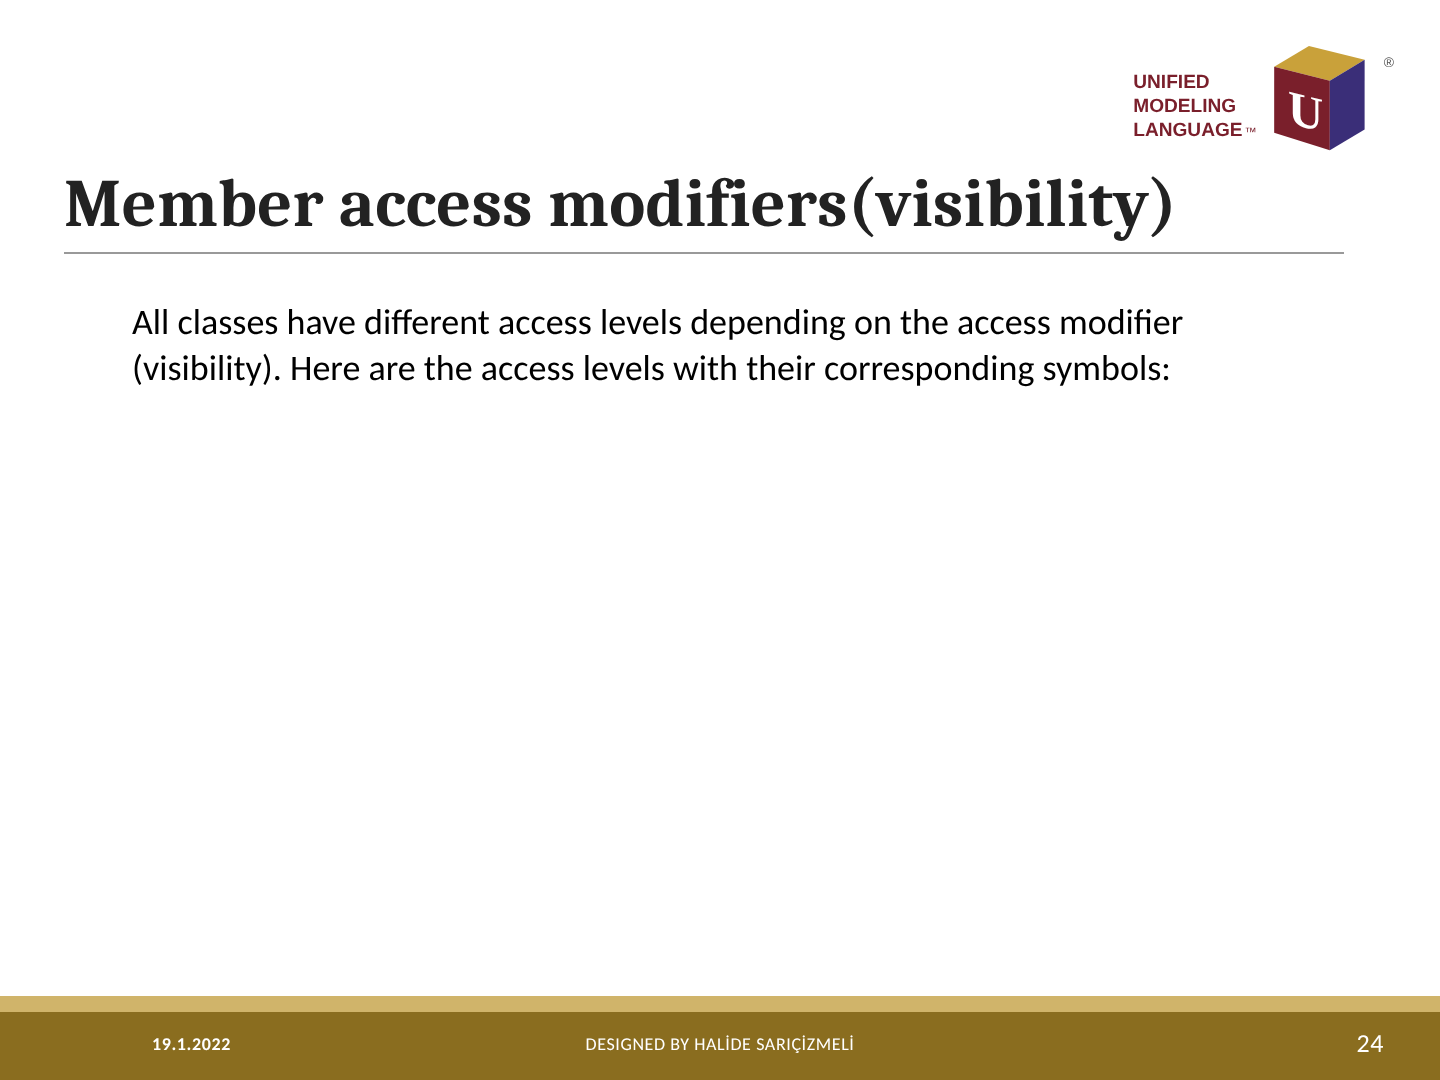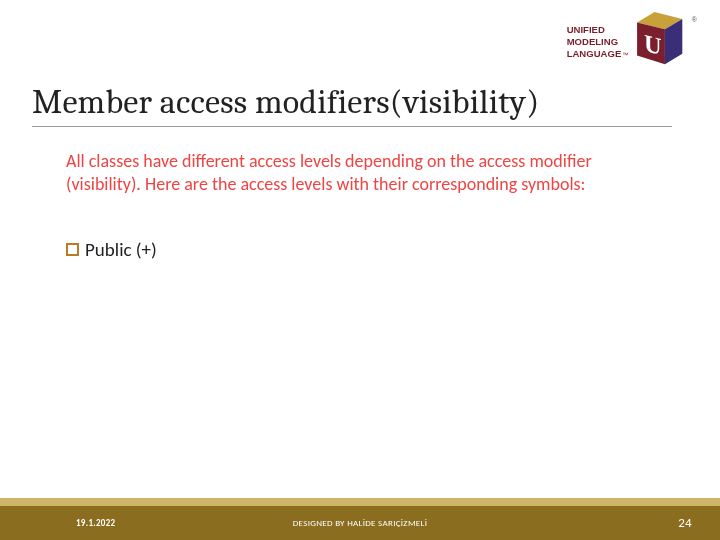--- a/index.html
+++ b/index.html
@@ -6,47 +6,47 @@
   html, body { width: 720px; height: 540px; }
   body {
     background: #ffffff;
     font-family: "Calibri", "Segoe UI", Arial, sans-serif;
     position: relative;
     overflow: hidden;
   }
 
   .logo {
     position: absolute;
-    top: 5px;
+    top: 16px;
     right: 14px;
     width: 150px;
     height: 80px;
   }
 
   .heading {
     position: absolute;
     left: 32px;
     top: 82px;
     font-size: 34px;
-    font-weight: 400;
+    font-weight: 700;
     color: #222;
     letter-spacing: 0.2px;
     border-bottom: 1px solid #999;
     padding-bottom: 4px;
     width: 640px;
     font-family: "Cambria", "Georgia", serif;
   }
 
   .body-text {
     position: absolute;
     left: 66px;
     top: 150px;
     width: 560px;
     font-size: 18px;
-    color: #ef4444;
+    color: #000000;
     line-height: 1.28;
   }
 
   .bullets {
     position: absolute;
     left: 66px;
     top: 238px;
     width: 560px;
   }
   .bullet-item {
@@ -133,24 +133,20 @@
     </g>
     <text x="150" y="20" font-family="Arial" font-size="8" fill="#555">®</text>
   </svg>
 </div>
 
 <h1 class="heading">Member access modifiers(visibility)</h1>
 
 <p class="body-text">All classes have different access levels depending on the access modifier (visibility). Here are the access levels with their corresponding symbols:</p>
 
 <div class="bullets">
-  <div class="bullet-item">
-    <span class="bullet-icon"></span>
-    <span>Public (+)</span>
-  </div>
 </div>
 
 <div class="footer-bar">
   <div class="footer-top"></div>
   <div class="footer-main">
     <div class="footer-date">19.1.2022</div>
     <div class="footer-center">DESIGNED BY HALİDE SARIÇİZMELİ</div>
     <div class="footer-page">24</div>
   </div>
 </div>

